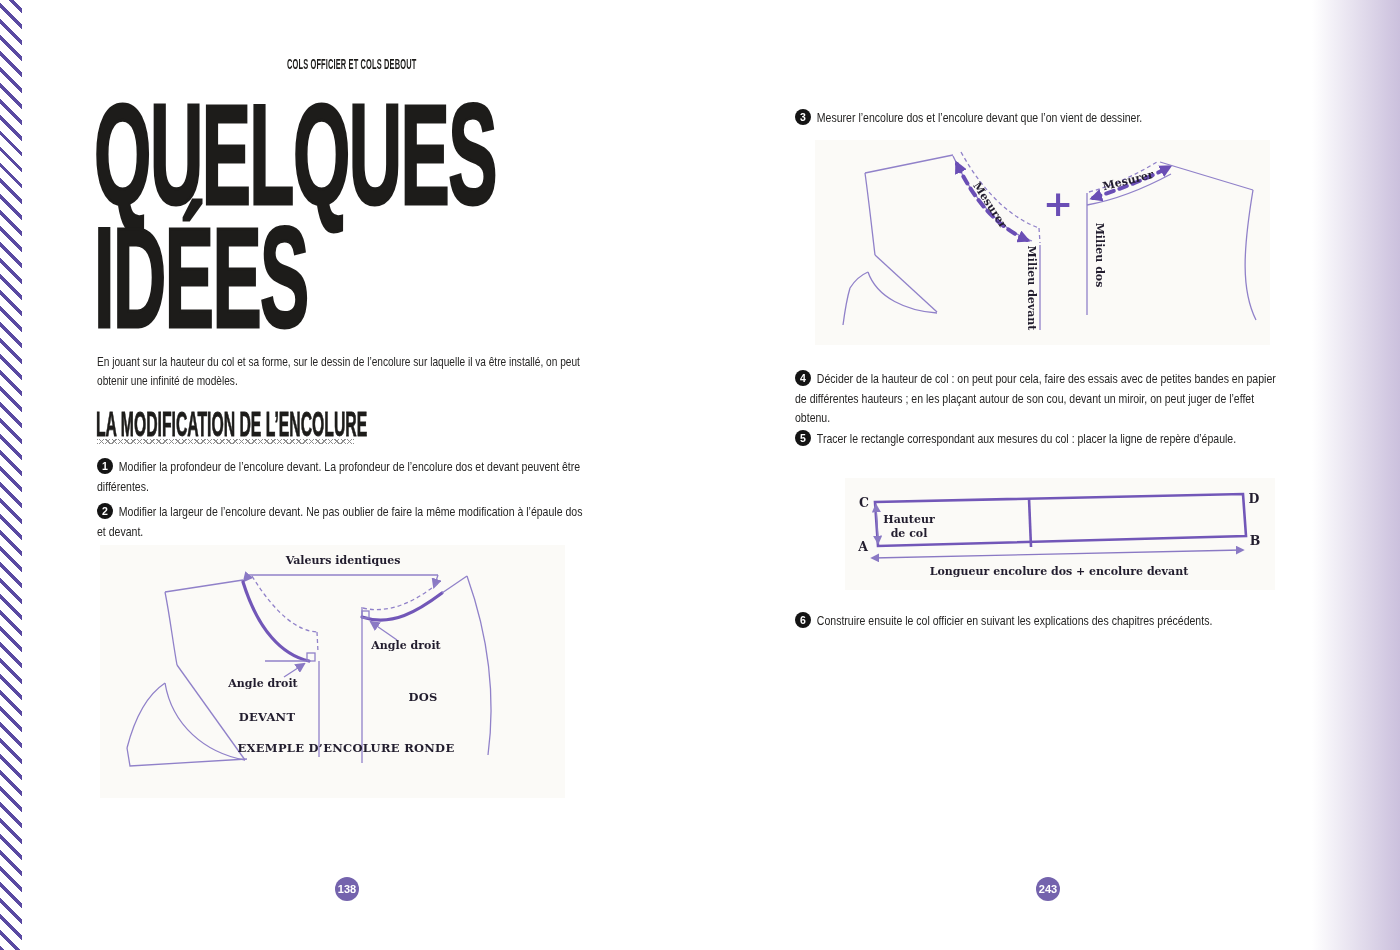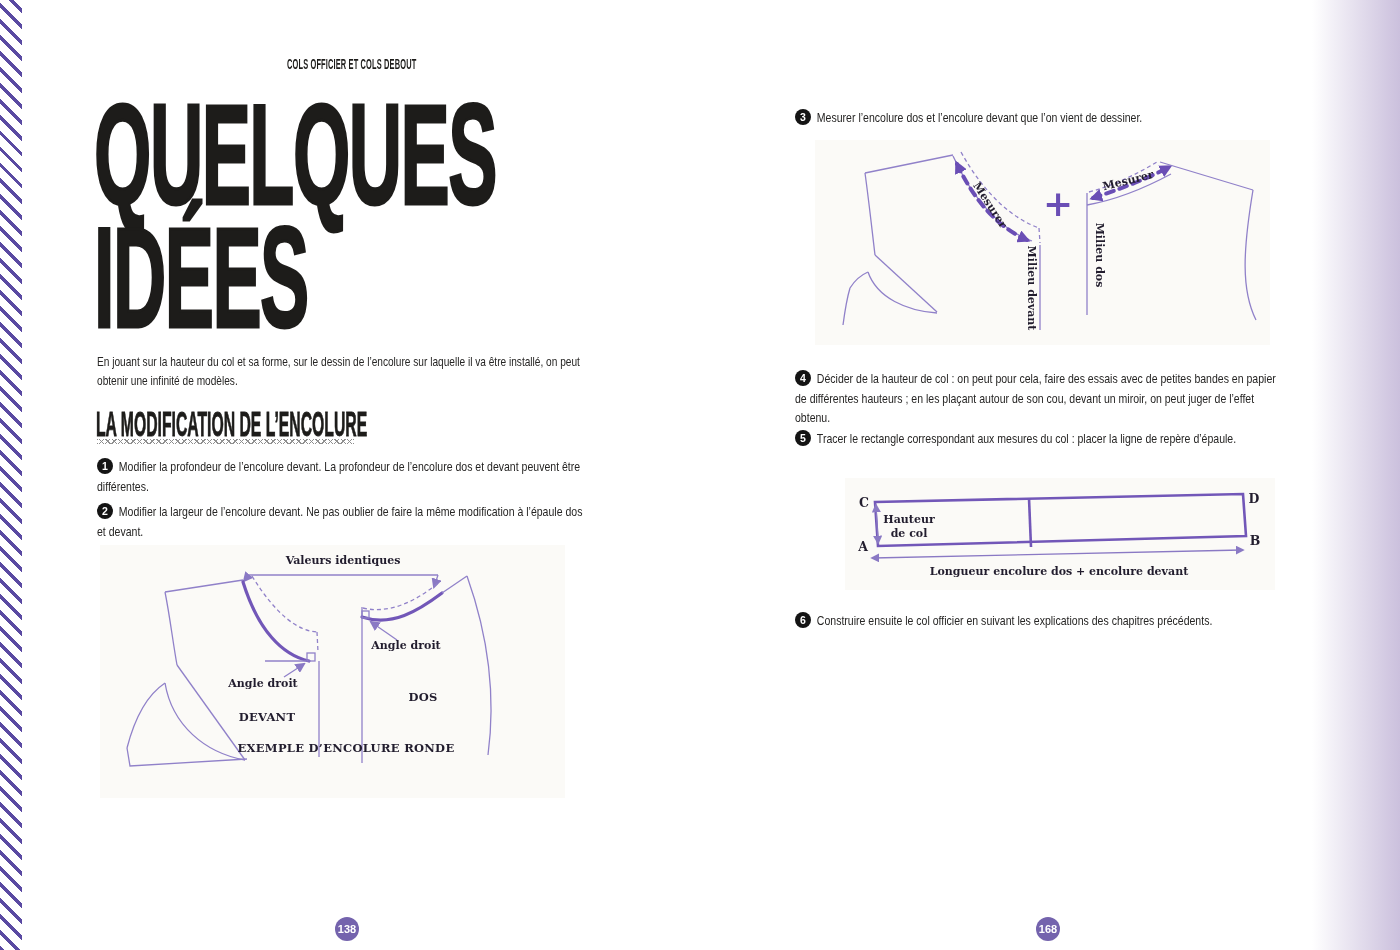--- a/index.html
+++ b/index.html
@@ -68,21 +68,21 @@
   .measure{stroke:#6a4eb5;stroke-width:4;fill:none;stroke-dasharray:8 6;stroke-linecap:round;}
   .rectline{stroke:#7257b8;stroke-width:2.6;fill:none;}
   .dim{stroke:#8a79c4;stroke-width:1.3;fill:none;}
   .lbl{font-family:"DejaVu Serif",serif;font-weight:bold;font-size:11px;fill:#221d2e;}
   .lbl-big{font-family:"DejaVu Serif",serif;font-weight:bold;font-size:11.5px;fill:#221d2e;letter-spacing:0.3px;}
   .plus-sign{font-family:"DejaVu Serif",serif;font-weight:bold;font-size:36px;fill:#6a4eb5;}
   
   .page-num{
     position:absolute;width:24px;height:24px;border-radius:50%;background:#7463ad;
     color:#ffffff;font-size:11px;font-weight:bold;display:flex;
-    align-items:center;justify-content:center;margin-top:40px;
+    align-items:center;justify-content:center;
   }
   #pn-left{left:335px;top:877px;}
   #pn-right{left:1036px;top:877px;}
 </style>
 </head>
 <body>
 
 <div class="stripes"></div>
 <div class="edge-gradient"></div>
 
@@ -225,14 +225,14 @@
       <text class="lbl" x="64" y="59" text-anchor="middle">de col</text>
       <text class="lbl" x="214" y="97" text-anchor="middle">Longueur encolure dos + encolure devant</text>
     </svg>
   </div>
 
   <div class="step" style="left:795px;top:611px;">
     <span class="step-badge">6</span>
     <span class="step-text">Construire ensuite le col officier en suivant les explications des chapitres précédents.</span>
   </div>
 
-  <div class="page-num" id="pn-right">168</div>
+  <div class="page-num" id="pn-right">243</div>
 </div>
 
 </body></html>

